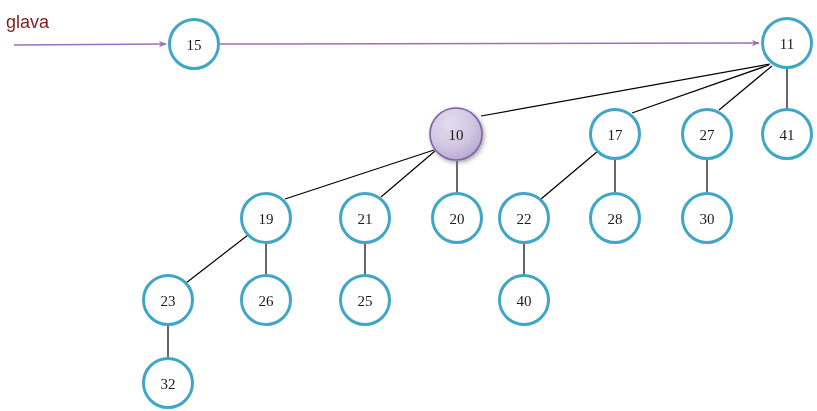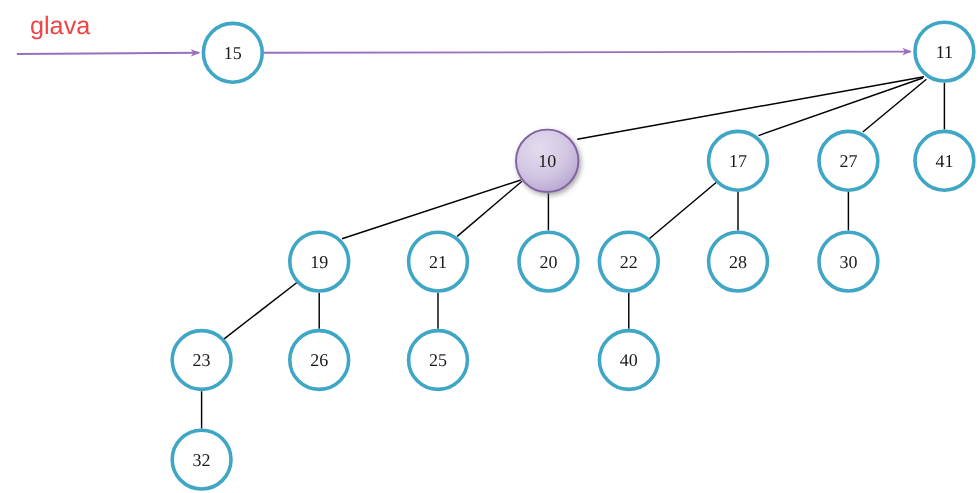--- a/index.html
+++ b/index.html
@@ -19,26 +19,26 @@
   }
   #graph-svg {
     position: absolute;
     left: 0;
     top: 0;
     width: 817px;
     height: 411px;
   }
   .root-label {
     position: absolute;
-    left: 25px;
+    left: 6px;
     top: 10px;
     font-family: "Liberation Sans", sans-serif;
-    font-size: 21px;
+    font-size: 18px;
     line-height: 24px;
-    color: #ef4444;
+    color: #7f1d1d;
     white-space: nowrap;
     letter-spacing: 0px;
   }
   .node-text {
     font-family: "Liberation Serif", serif;
     font-size: 15px;
     fill: #1a1a1a;
     text-anchor: middle;
     dominant-baseline: central;
   }

